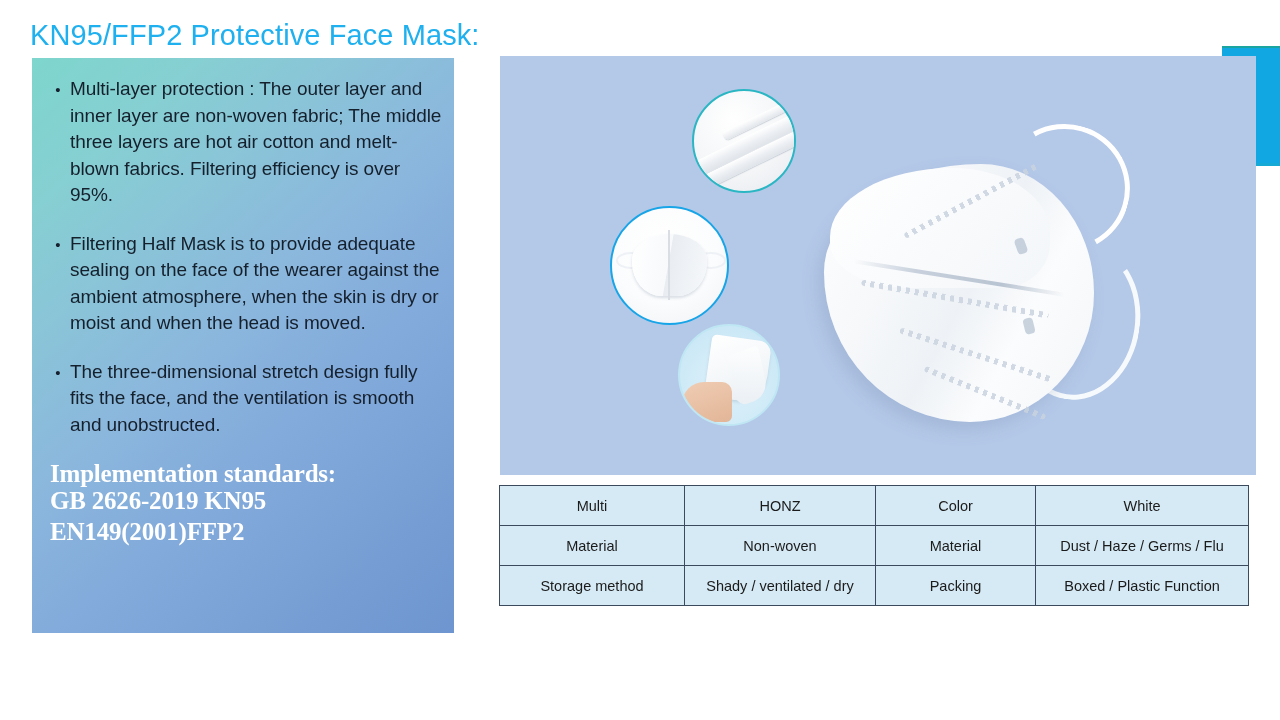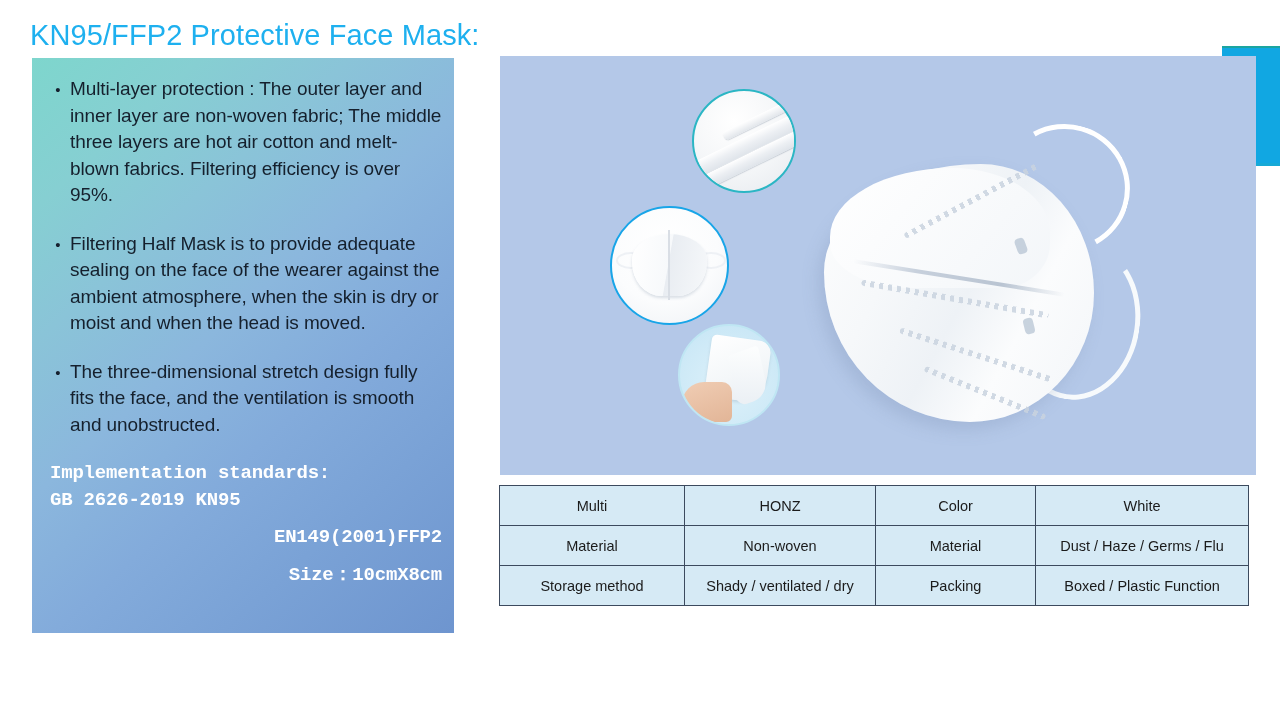--- a/index.html
+++ b/index.html
@@ -107,28 +107,28 @@
     letter-spacing: -0.1px;
   }
 
   #standards-block {
     margin-top: 4px;
     padding-left: 8px;
   }
   .standard-line {
     color: #ffffff;
     font-weight: bold;
-    font-size: 19px;
+    font-size: 25px;
     line-height: 30px;
     letter-spacing: -0.2px;
-    font-family: Liberation Mono, monospace;
+    font-family: Liberation Serif, serif;
     white-space: nowrap;
   }
   .standard-line.tight { line-height: 27px; }
-  .standard-line.spaced { margin-top: 8px; text-align: right; }
+  .standard-line.spaced { margin-top: 3px; }
 
   #ghost-text {
     position: absolute;
     left: 36px;
     top: 640px;
     width: 400px;
     height: 18px;
     color: #f4f6f9;
     font-size: 13px;
     line-height: 18px;
@@ -382,21 +382,20 @@
 
     <div class="bullet-row">
       <div class="bullet-dot">•</div>
       <div class="bullet-text">The three-dimensional stretch design fully fits the face, and the ventilation is smooth and unobstructed.</div>
     </div>
 
     <div id="standards-block">
       <div class="standard-line tight">Implementation standards:</div>
       <div class="standard-line tight">GB 2626-2019 KN95</div>
       <div class="standard-line spaced">EN149(2001)FFP2</div>
-      <div class="standard-line spaced">Size：10cmX8cm</div>
     </div>
   </div>
 
   <div id="ghost-text"></div>
 
   <div id="product-photo">
 
     <div id="main-mask">
       <div class="strap-top"></div>
       <div class="strap-bottom"></div>

